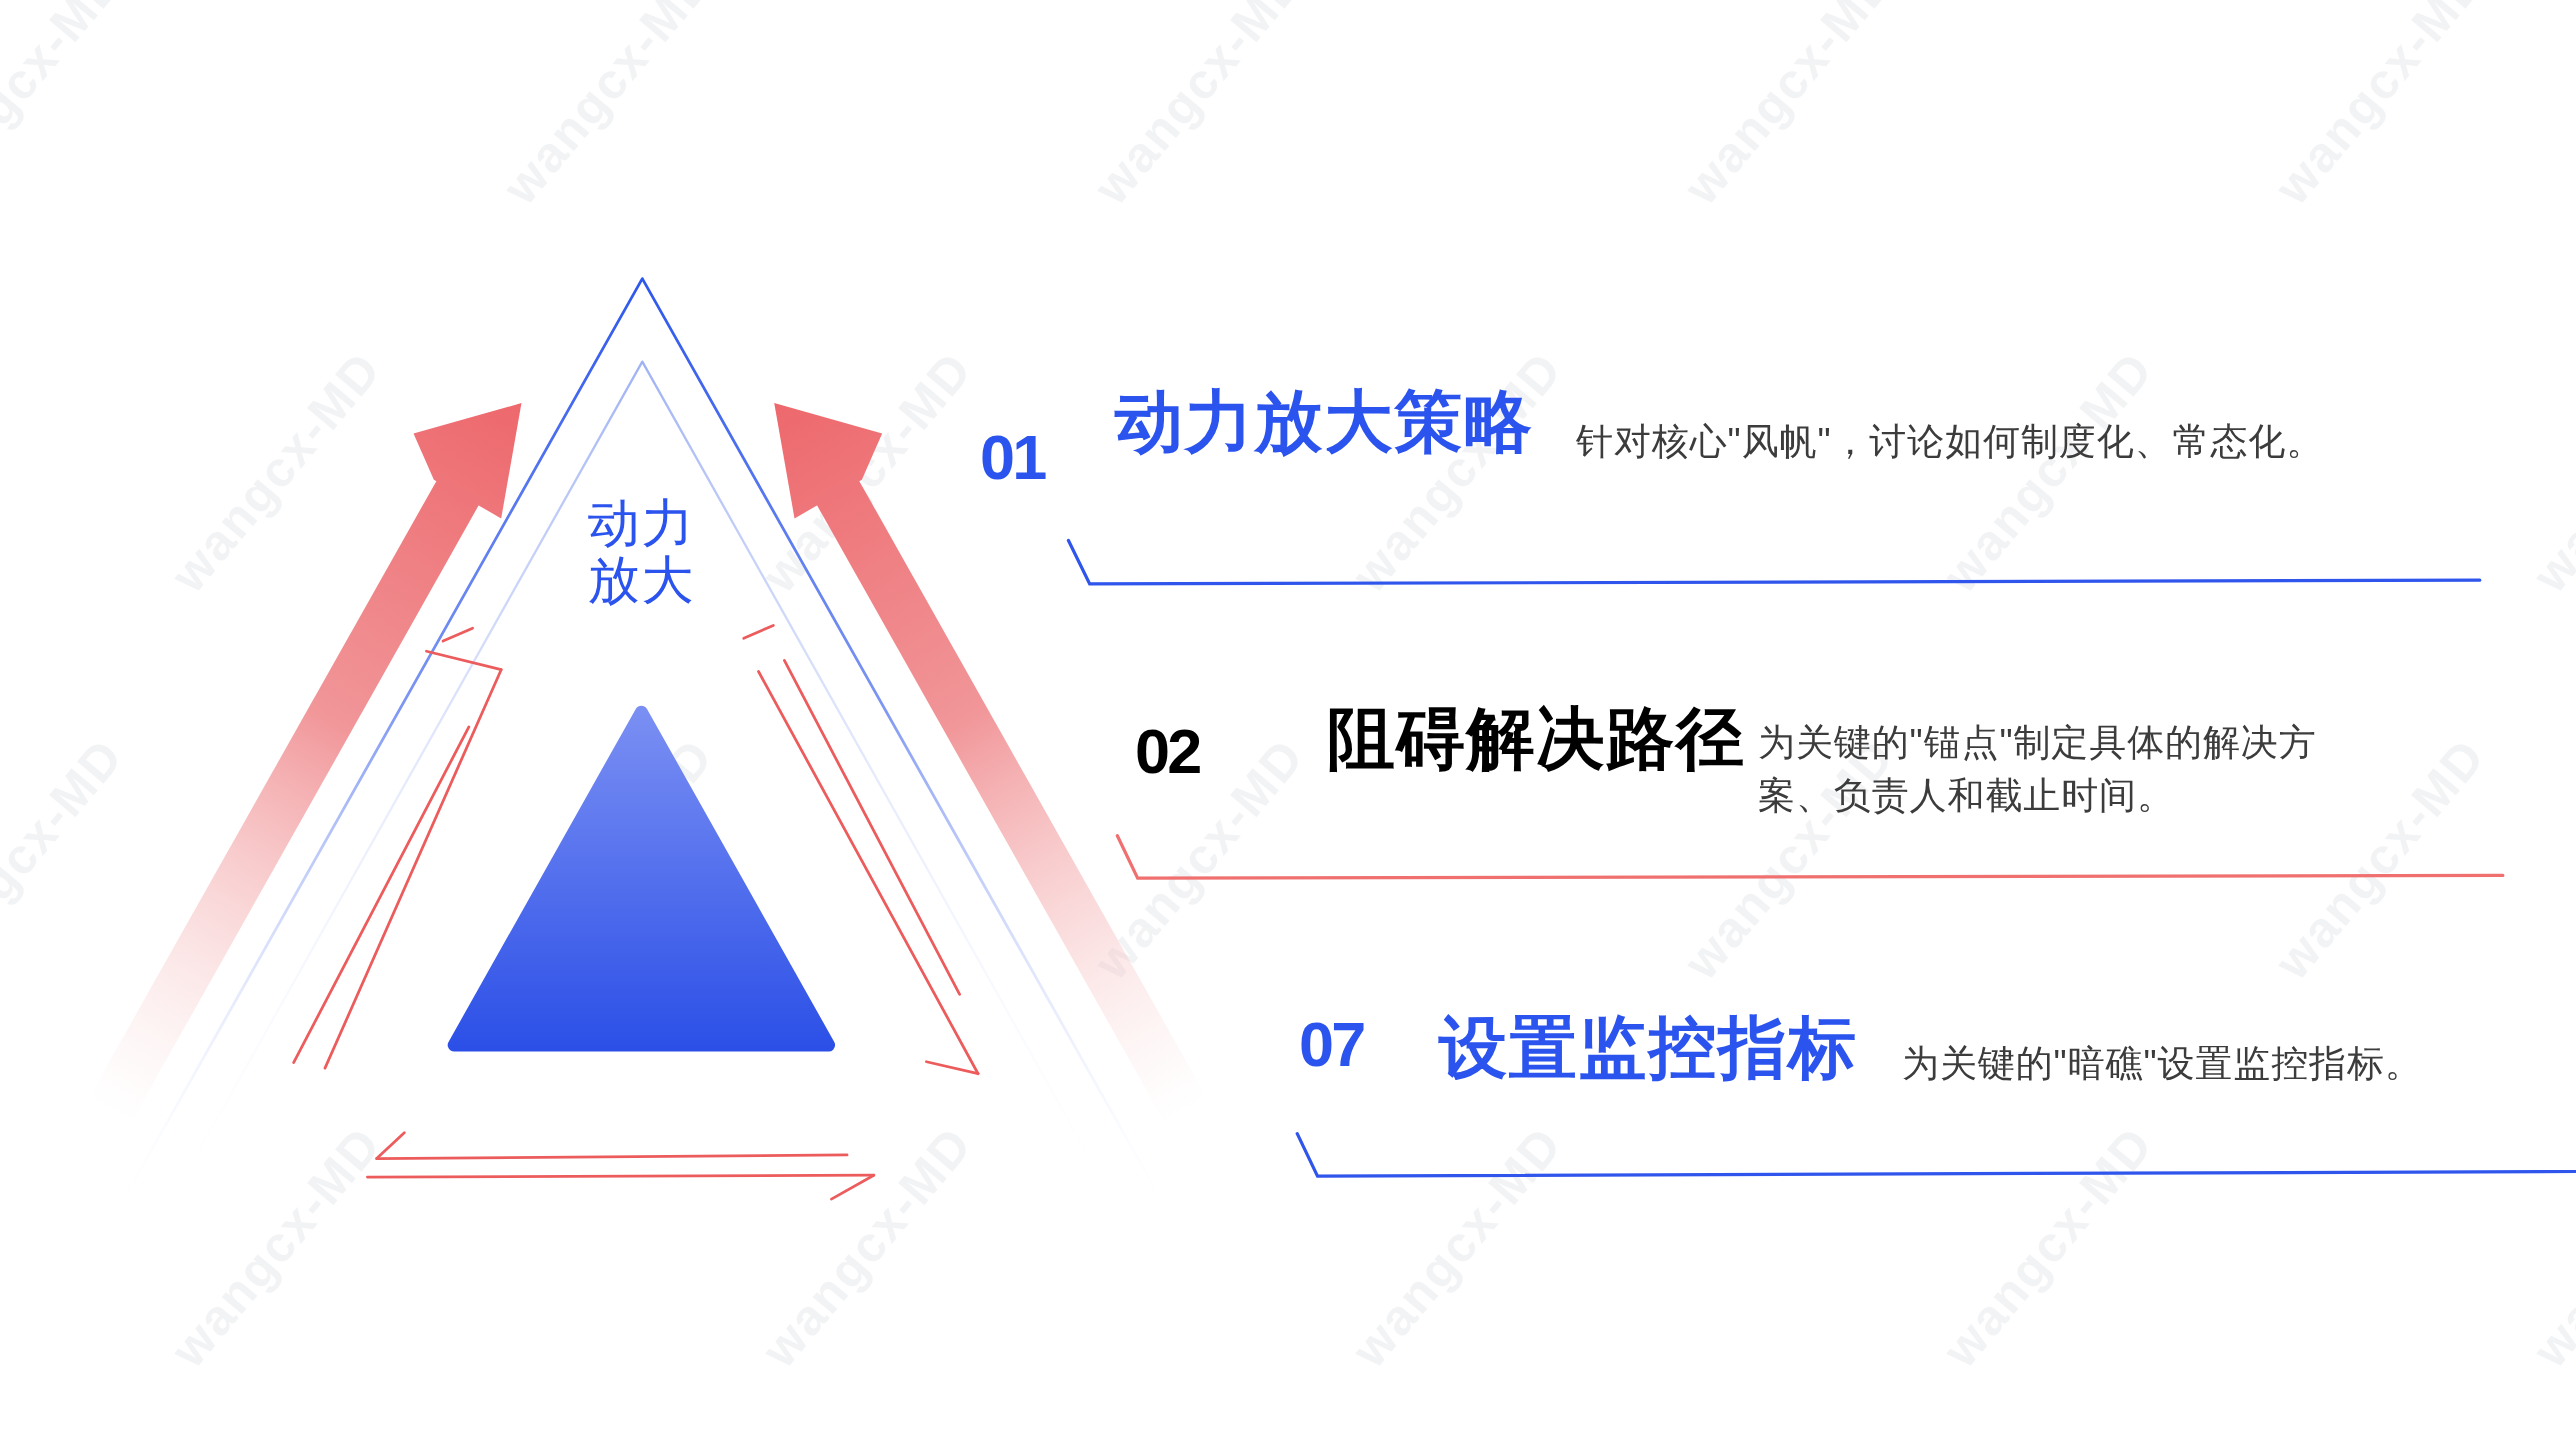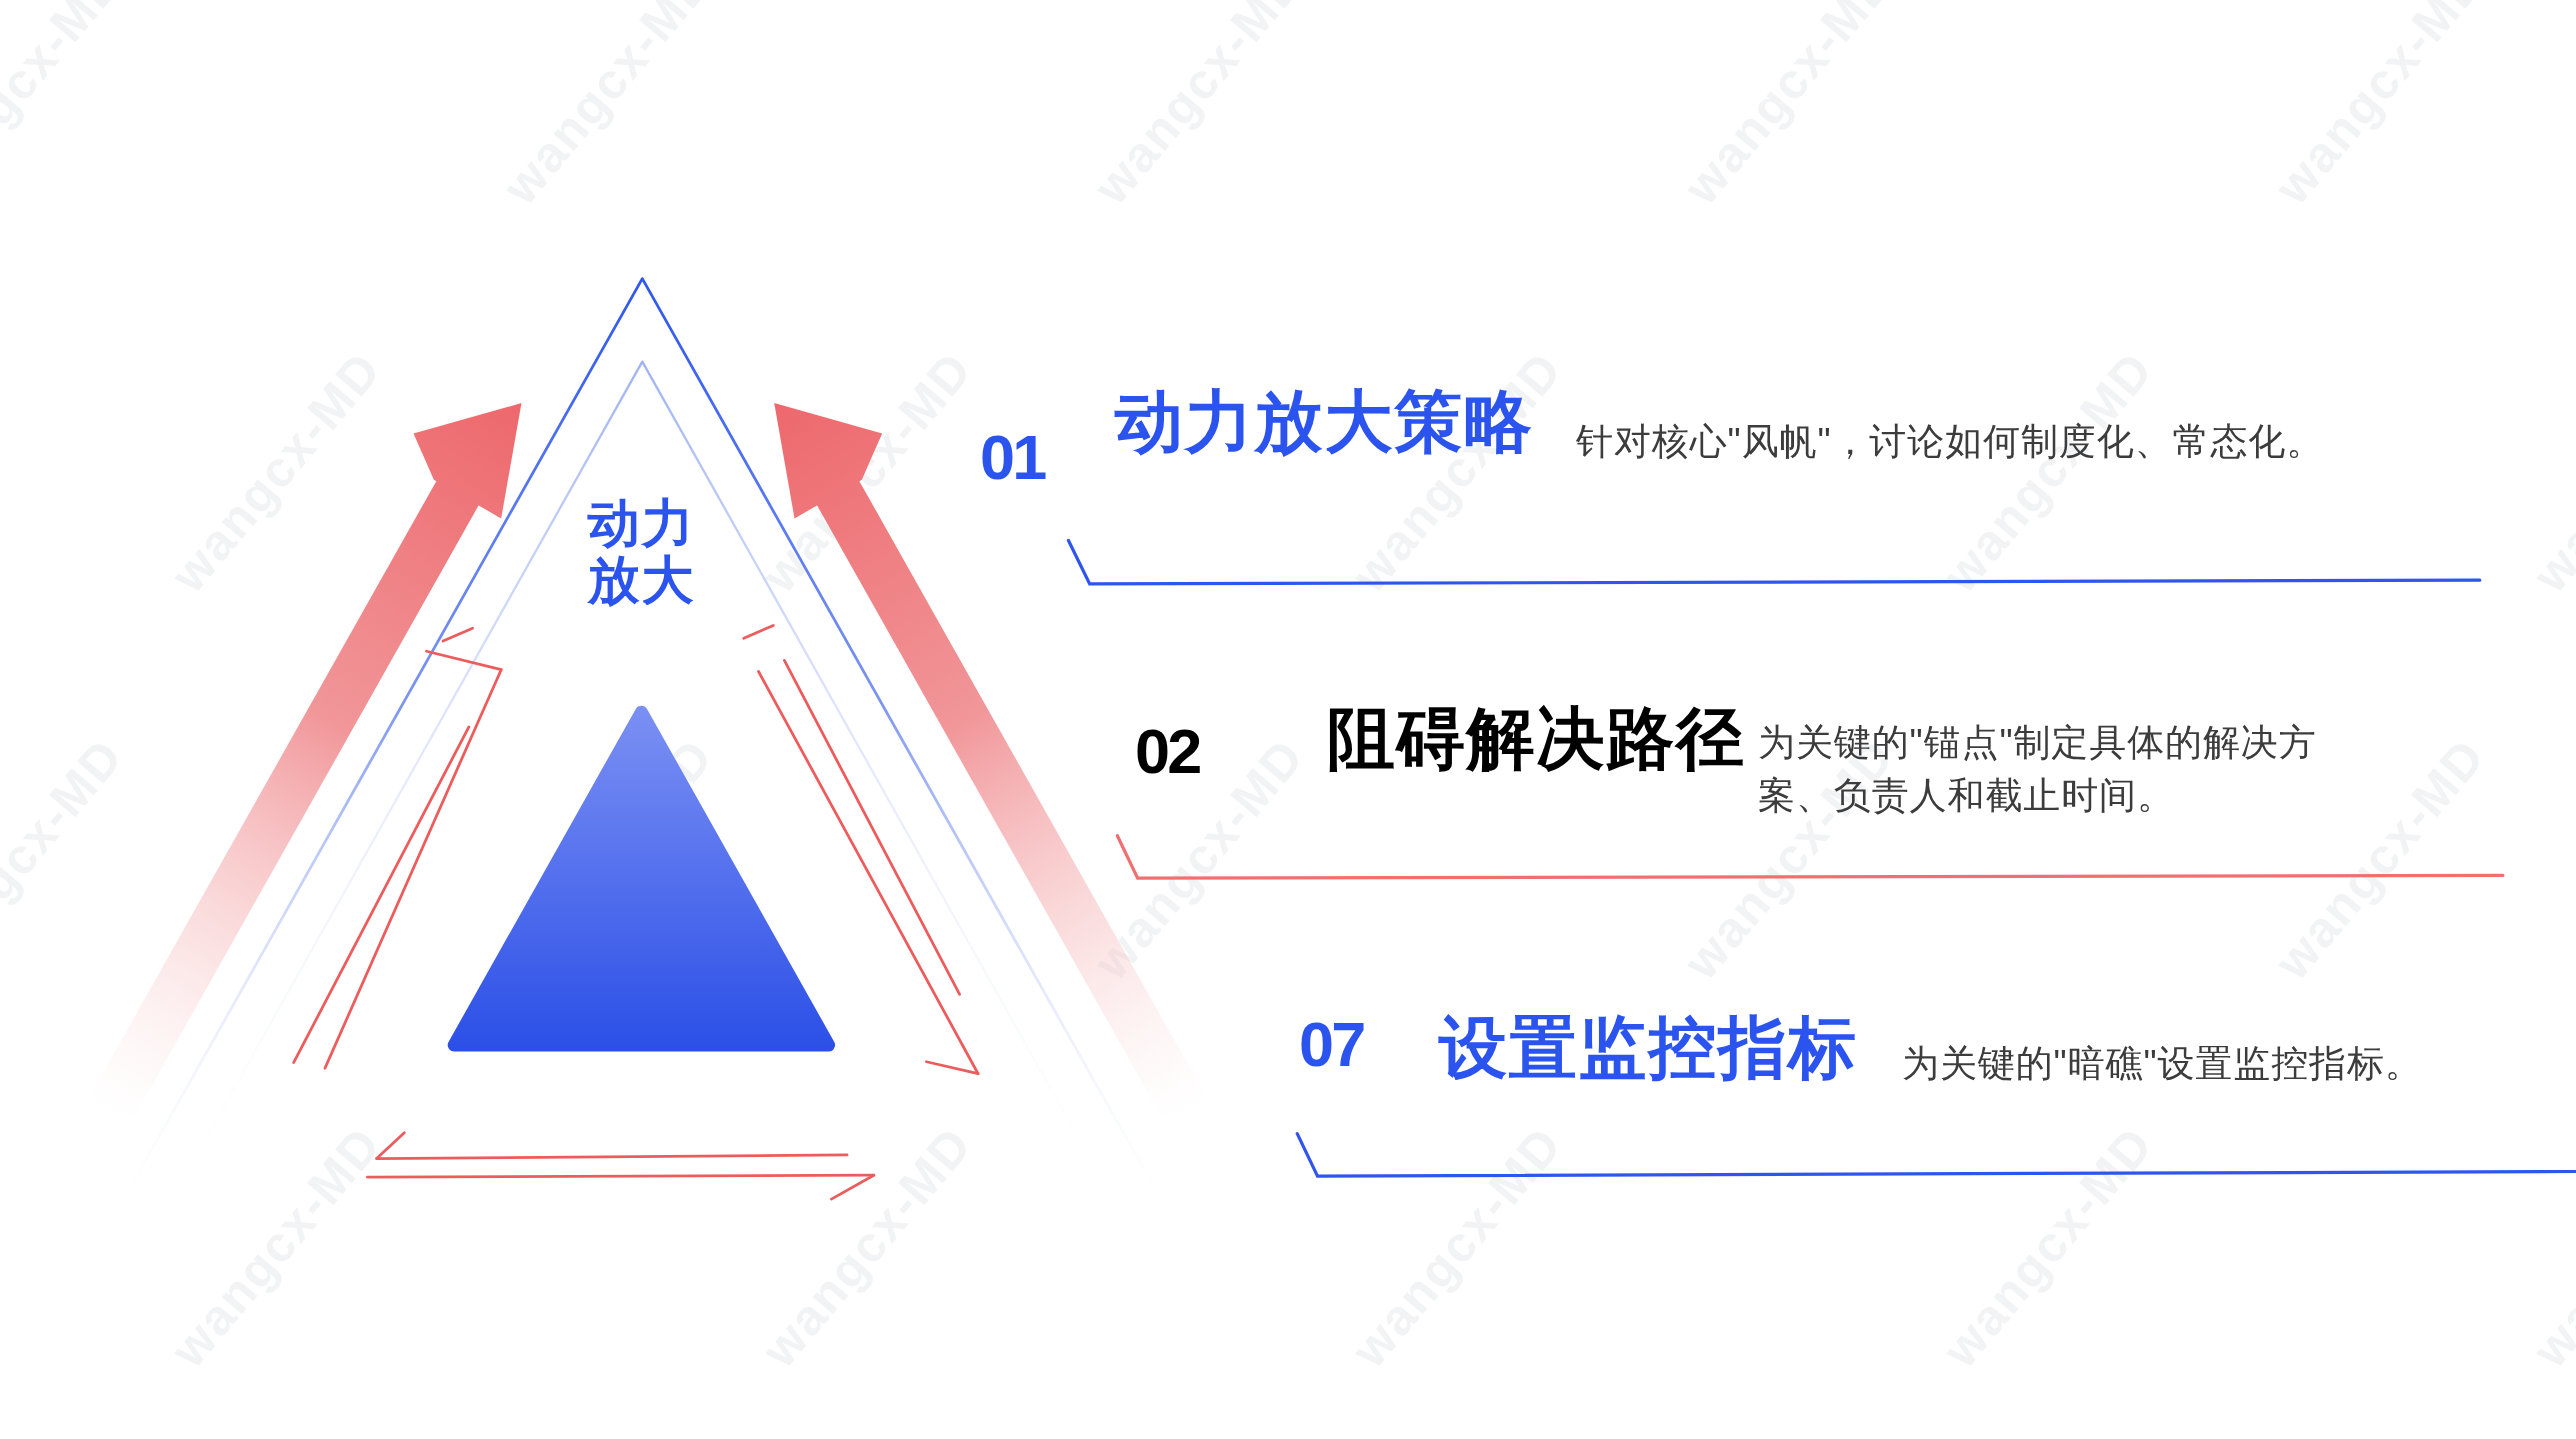--- a/index.html
+++ b/index.html
@@ -9,21 +9,21 @@
   }
   
   #wm-layer{position:absolute;inset:0;pointer-events:none;}
   .wm{
     position:absolute;font-size:50px;font-weight:600;letter-spacing:1.8px;
     color:rgba(105,115,140,0.085);transform:rotate(-50deg);white-space:nowrap;
   }
   
   #diagram-svg{position:absolute;left:0;top:0;}
   .tri-label{
-    position:absolute;text-align:center;color:#2B53EE;font-weight:700;
+    position:absolute;text-align:center;color:#2B53EE;font-weight:400;
     font-size:52px;line-height:57px;white-space:pre-line;letter-spacing:1.8px;
   }
   #center-label{
     position:absolute;left:411px;top:858px;width:461px;text-align:center;
     color:#ffffff;font-weight:800;font-size:57px;line-height:78px;
     white-space:pre-line;letter-spacing:1.8px;
     text-shadow:0 2.8px 9.2px rgba(23,48,150,0.45);
   }
   
   .item-num{

